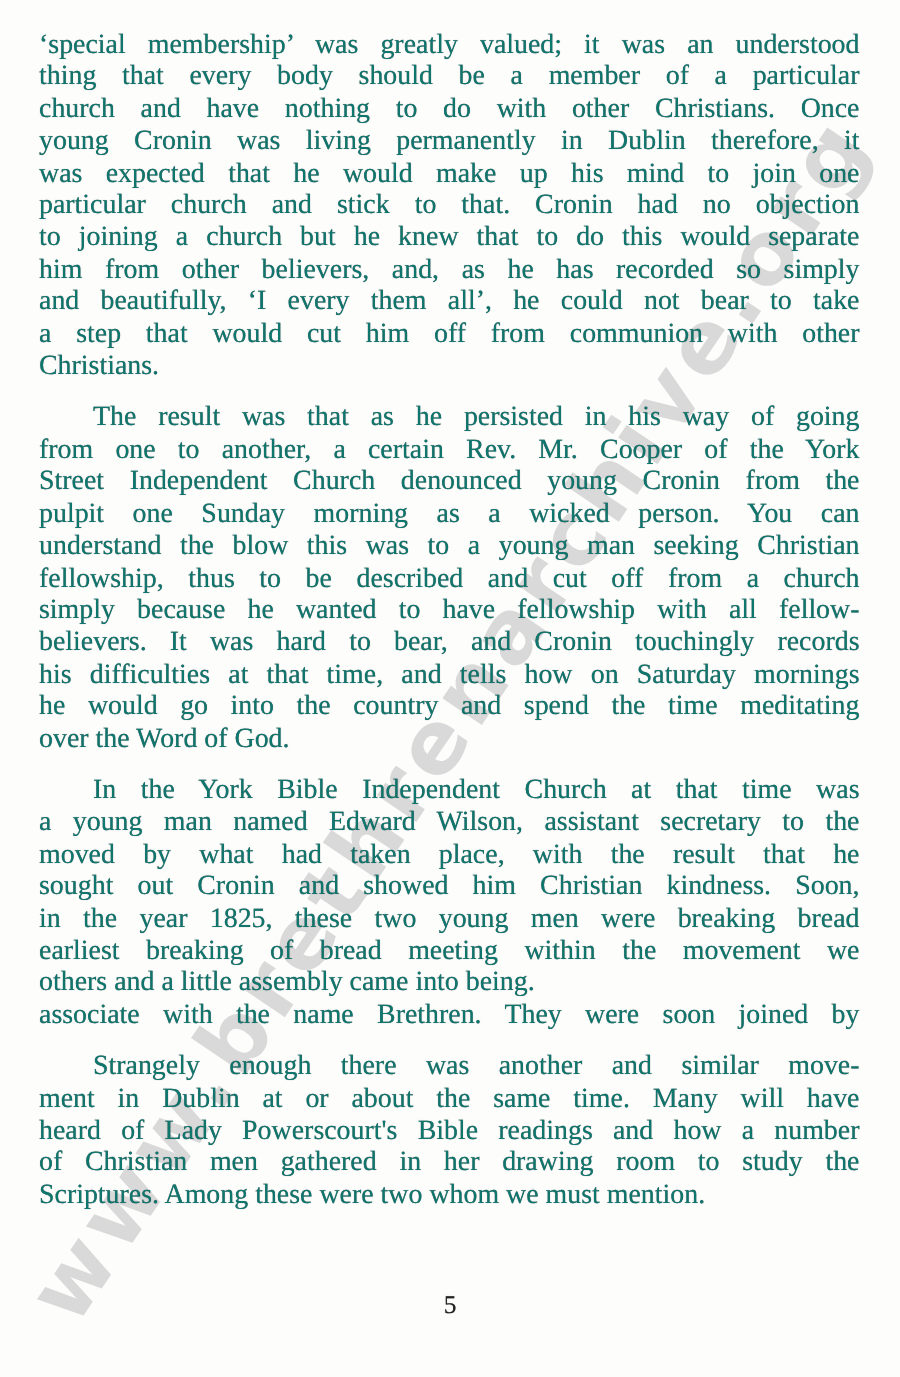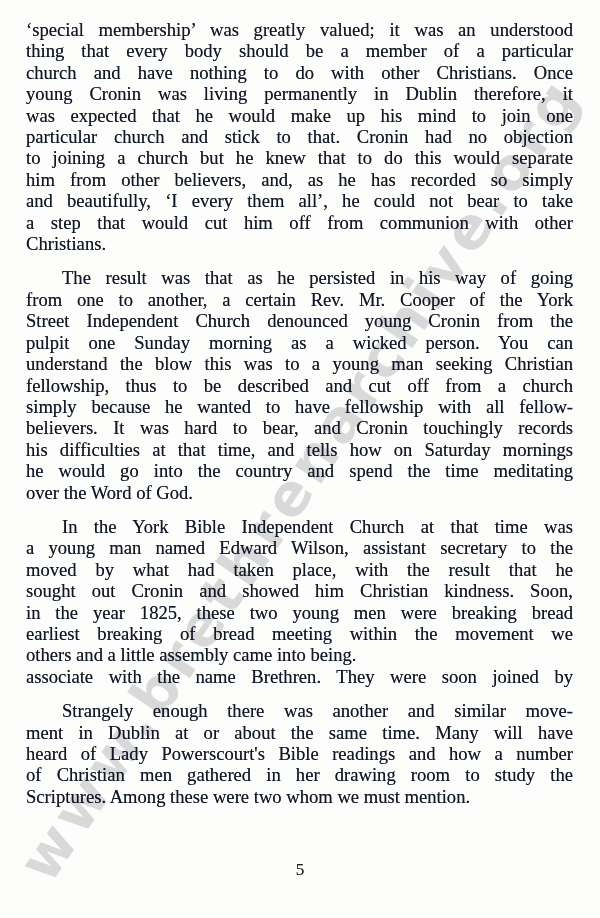--- a/index.html
+++ b/index.html
@@ -35,21 +35,21 @@
     white-space: nowrap;
     z-index: 1;
     user-select: none;
   }
   .text-block {
     position: absolute;
     top: 19px;
     left: 26px;
     width: 547px;
     z-index: 2;
-    color: #0f172a;
+    color: #0f766e;
     font-size: 18.6px;
     line-height: 21.4px;
     text-shadow: 0 0 0.5px rgba(20,20,20,0.65);
   }
   .para + .para {
     margin-top: 13px;
   }
   .line {
     text-align: justify;
     text-align-last: justify;

